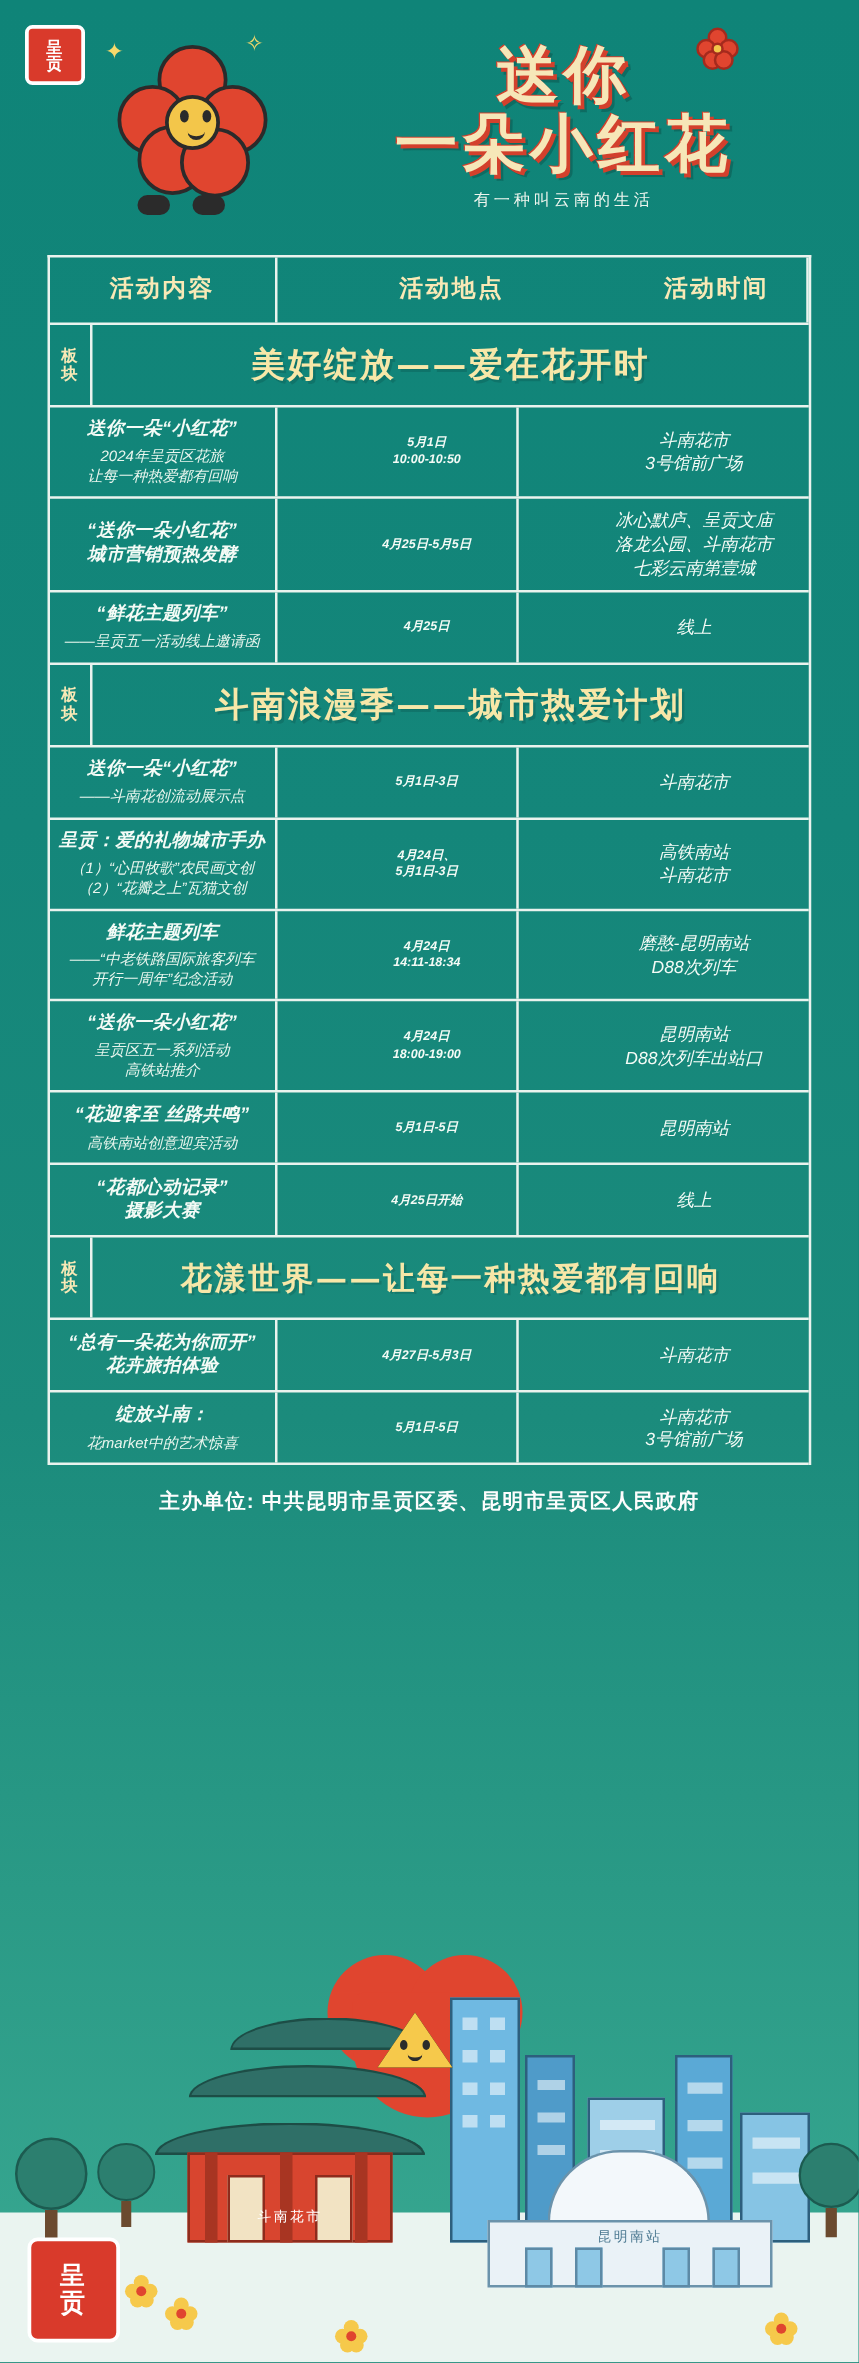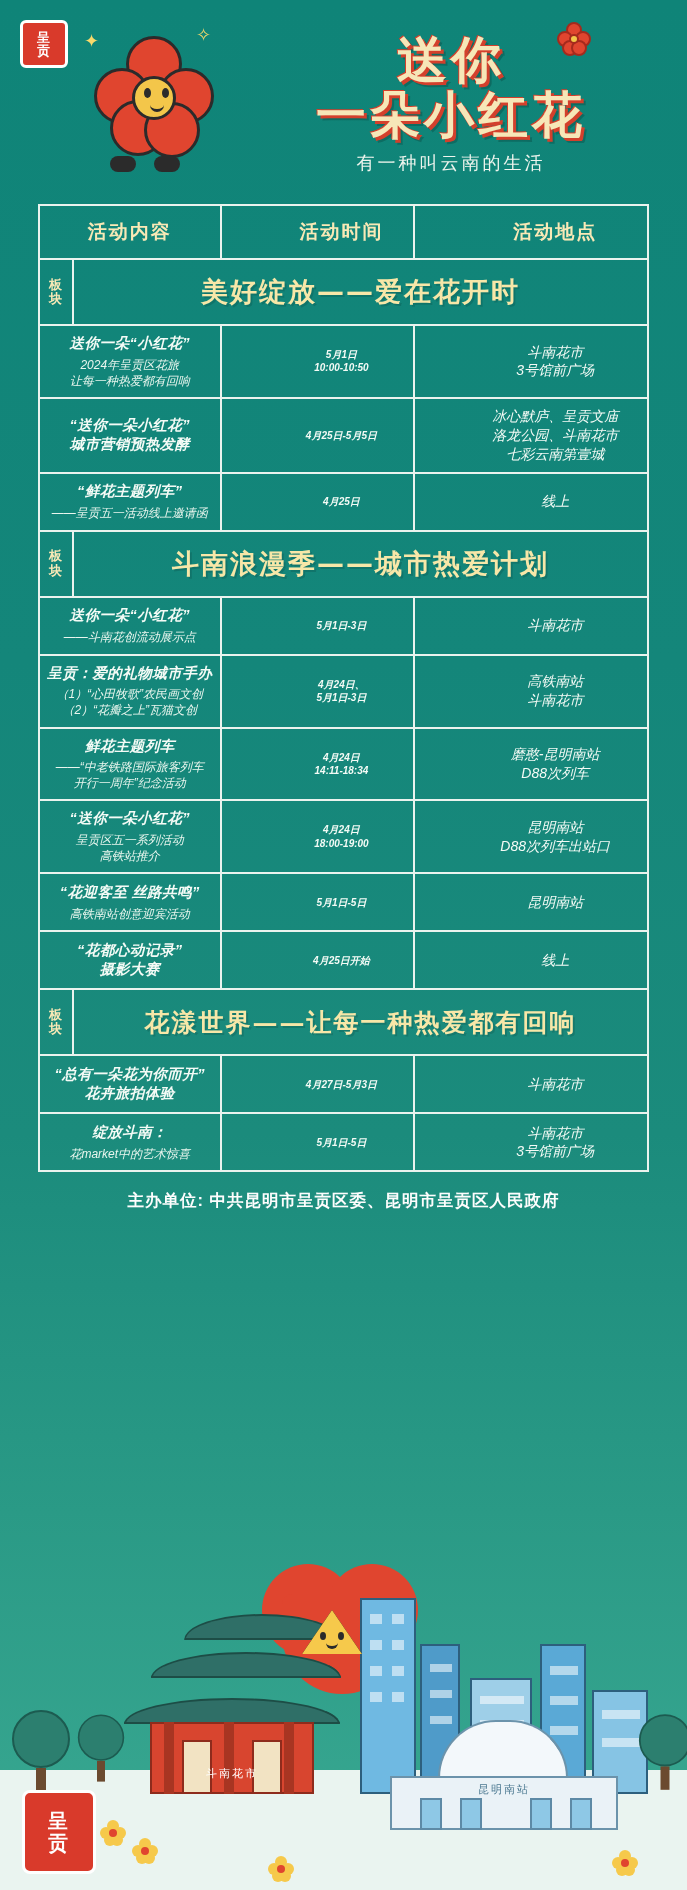--- a/index.html
+++ b/index.html
@@ -90,21 +90,21 @@
     font-size:50px;
     color:#f6e7b8;
     letter-spacing:4px;
     line-height:1.05;
     margin-top:2px;
     text-shadow: 3px 3px 0 #d3402c, -1px -1px 0 #d3402c, 5px 5px 0 rgba(0,0,0,.18);
     white-space:nowrap;
   }
   .title-sub {
     margin-top:10px;
-    font-size:18px;
+    font-size:13px;
     color:#eef5ee;
     letter-spacing:3px;
   }
   .flower-accent {
     position:absolute; right:96px; top:22px; width:34px; height:34px;
   }
   .flower-accent i {
     position:absolute; width:16px; height:16px; border-radius:50%;
     background:#e0452f; border:2px solid #a52a1d;
   }
@@ -360,22 +360,22 @@
       <div class="title-l1">送你</div>
       <div class="title-l2">一朵小红花</div>
       <div class="title-sub">有一种叫云南的生活</div>
     </div>
   </div>
 
   <div class="table">
 
     <div class="row header-row">
       <div class="cell c1">活动内容</div>
+      <div class="cell c3">活动地点</div>
       <div class="cell c2">活动时间</div>
-      <div class="cell c3">活动地点</div>
     </div>
 
     <div class="band-row">
       <div class="band-tag">
         <div>
           <span>板</span>
           <span>块</span>
         </div>
       </div>
       <div class="band-title">美好绽放——爱在花开时</div>

